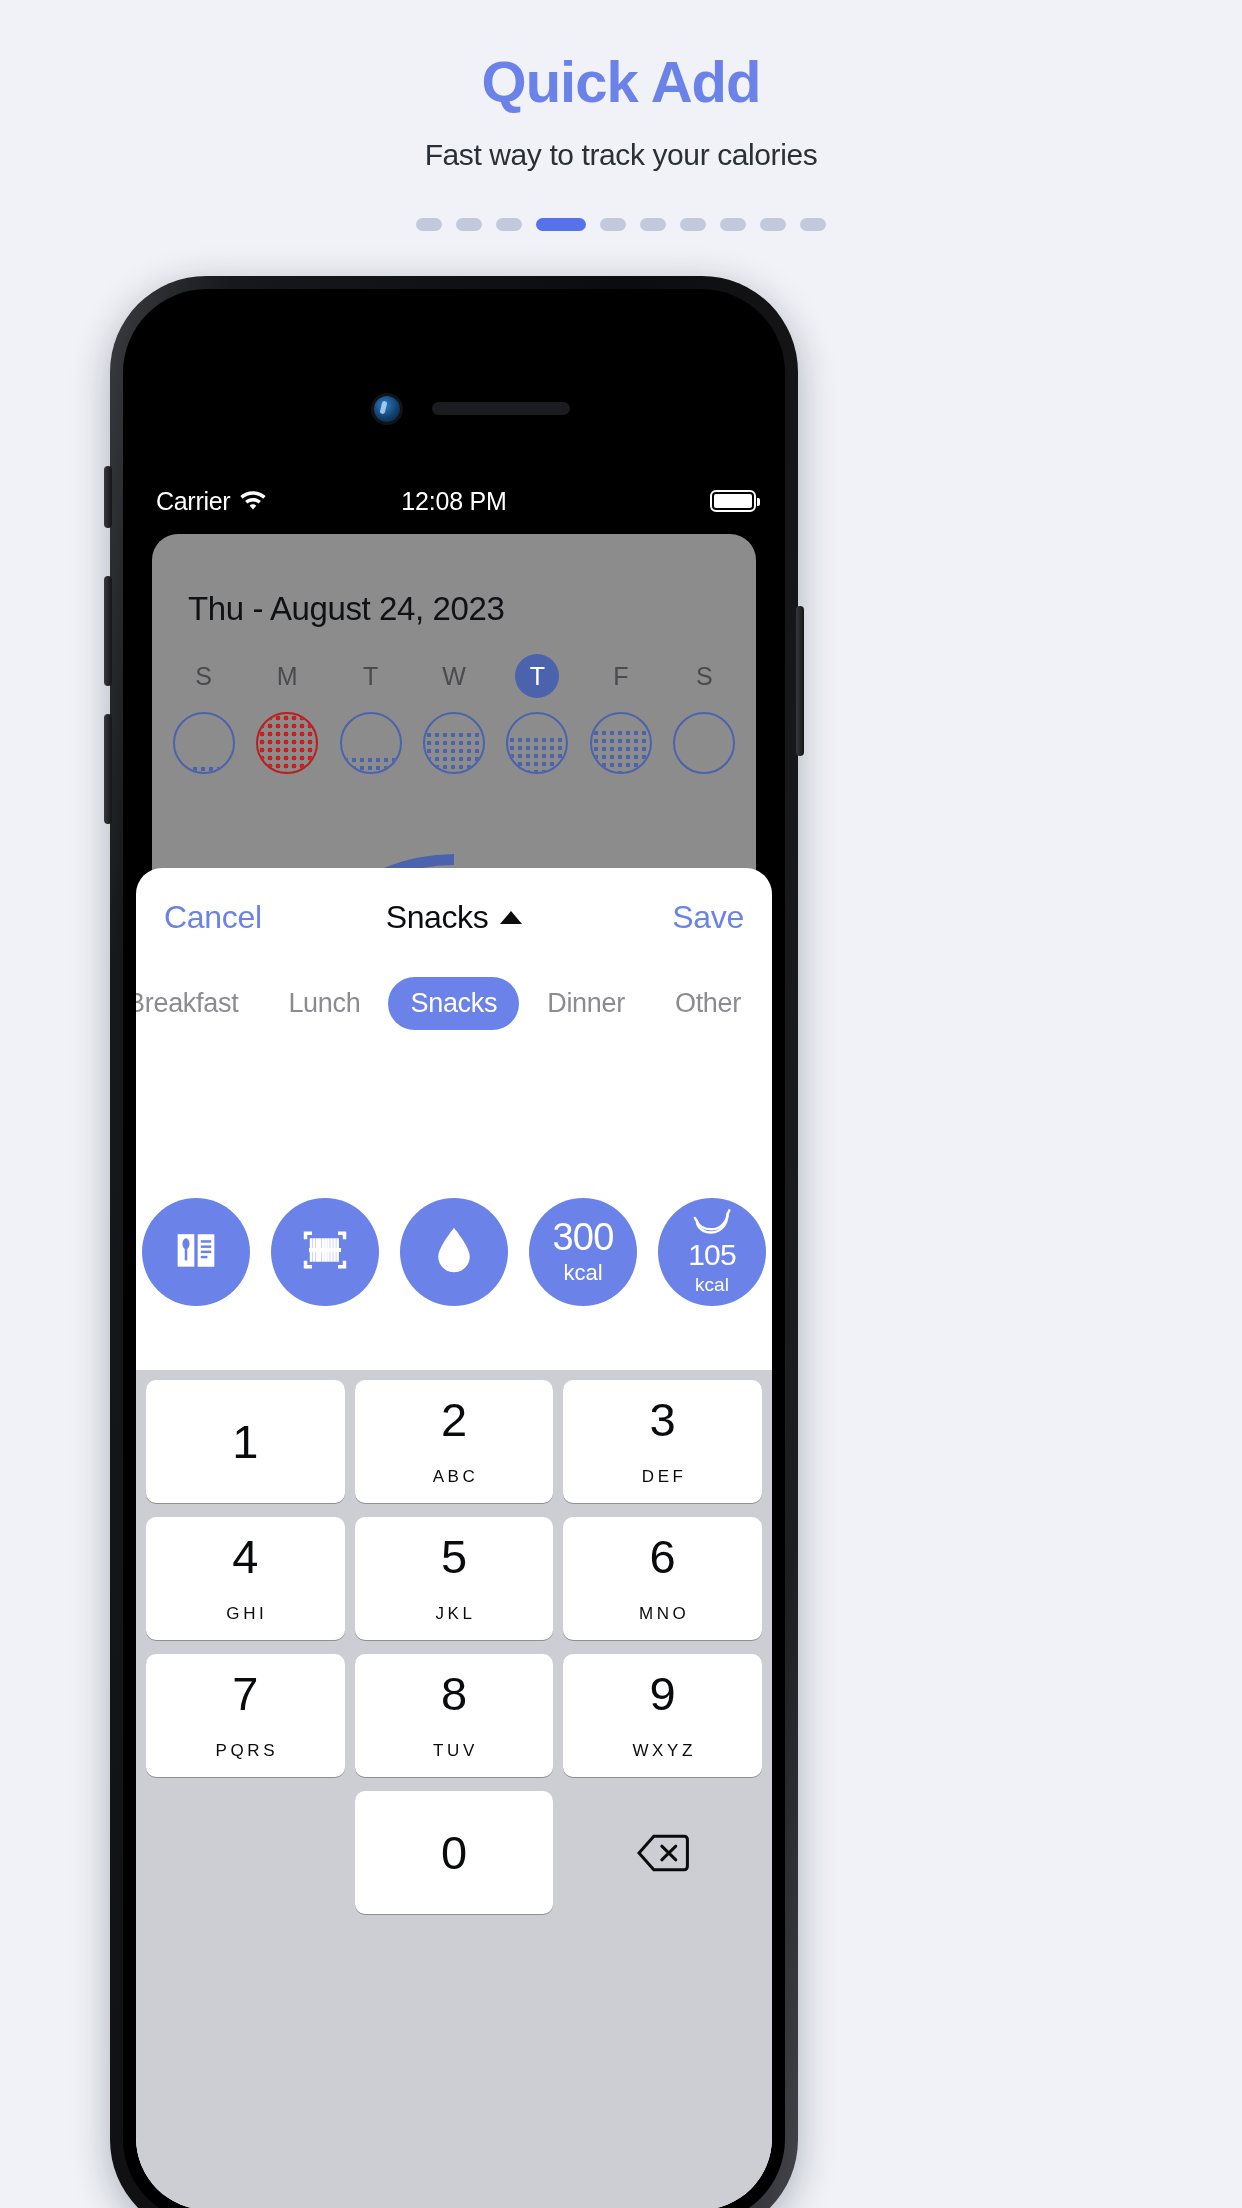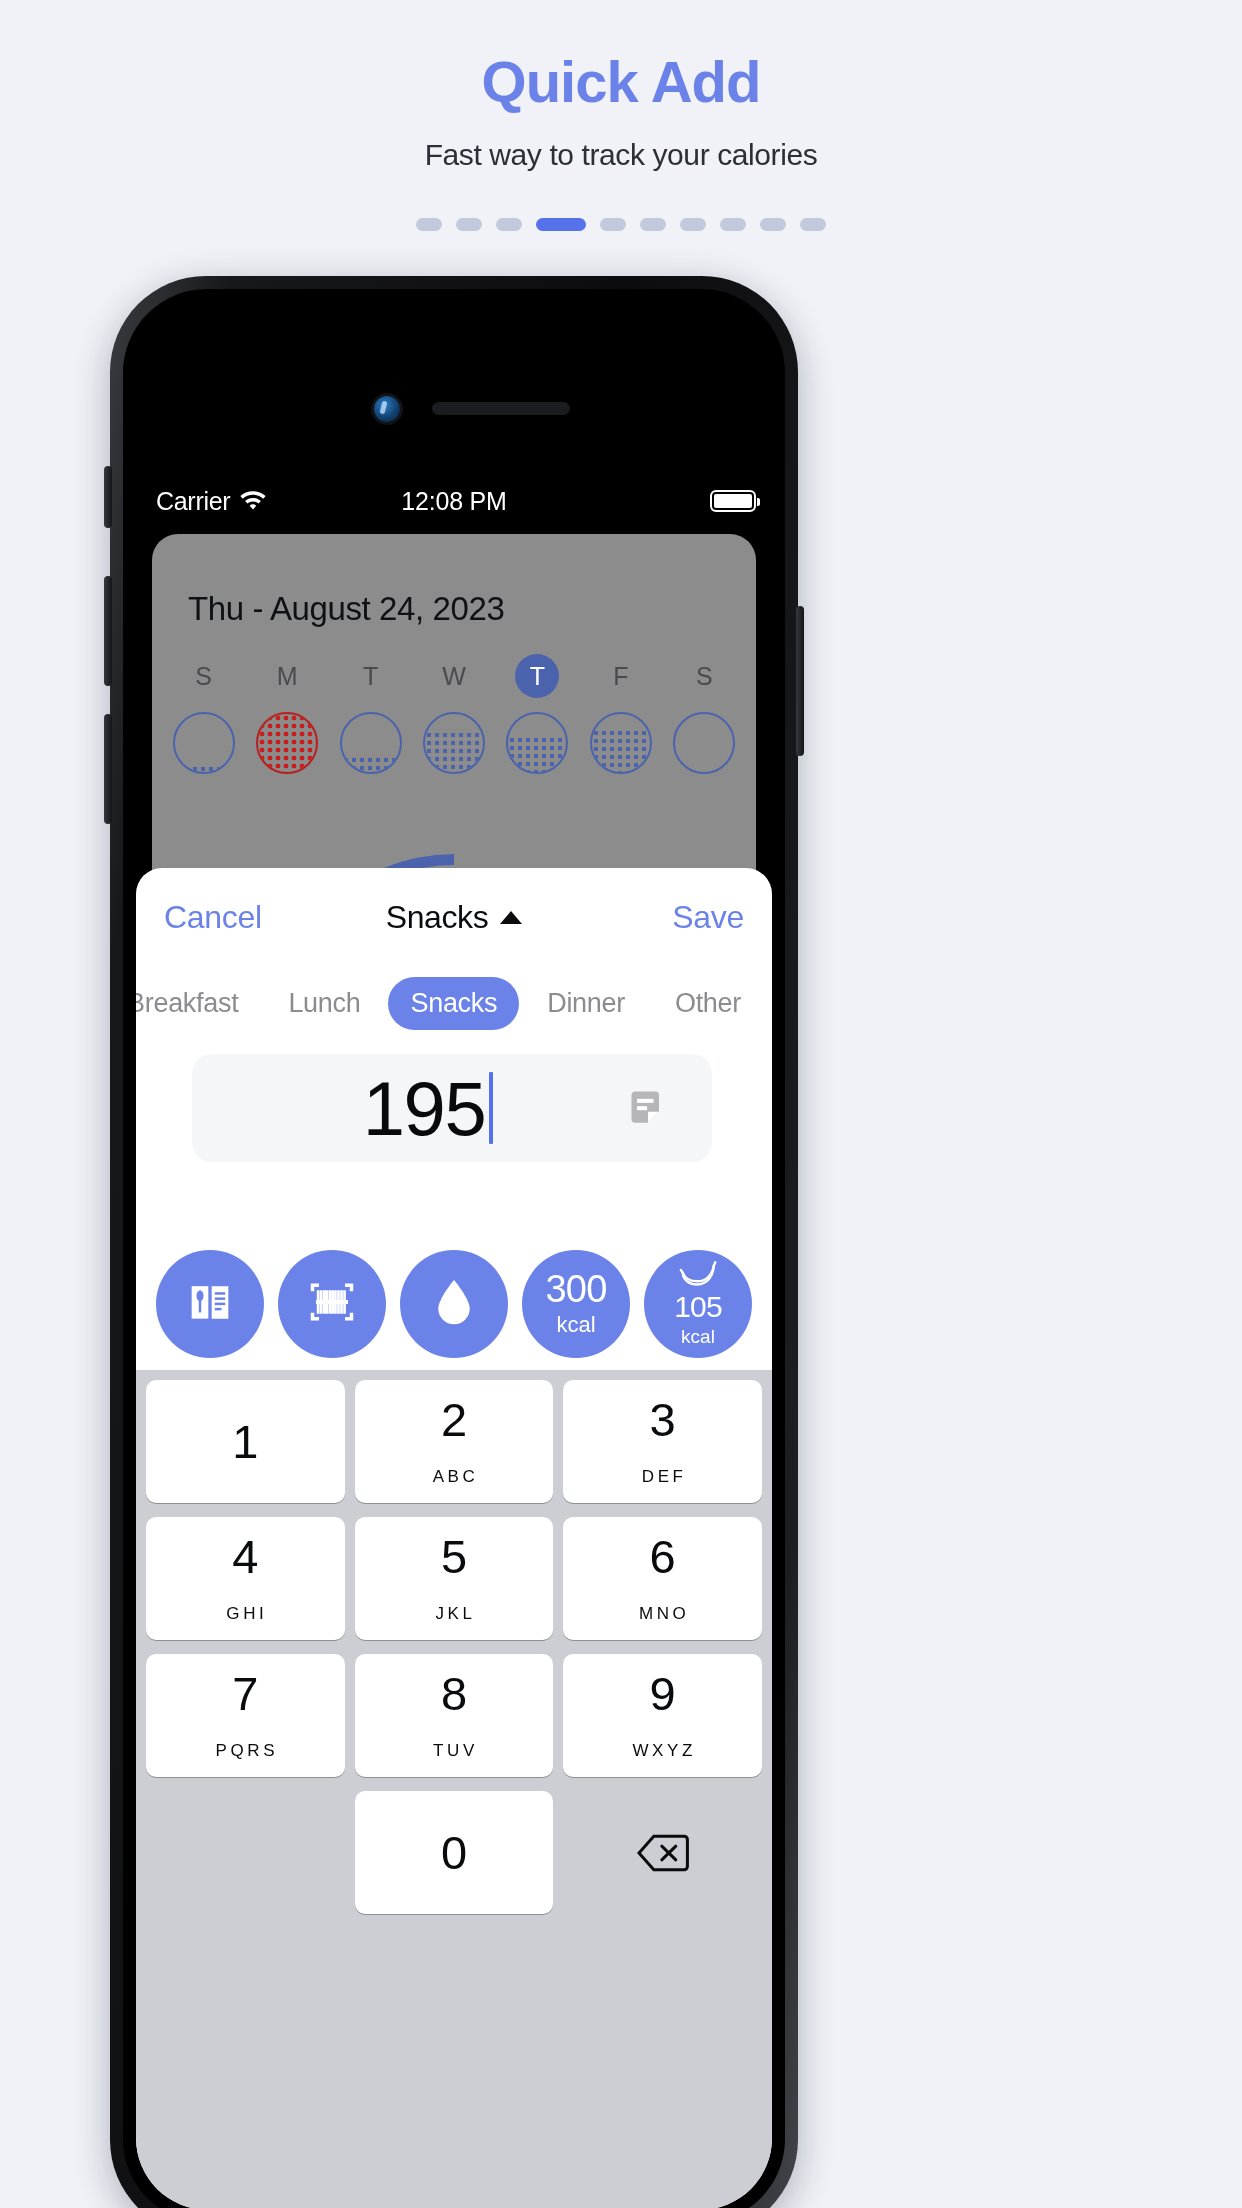--- a/index.html
+++ b/index.html
@@ -171,21 +171,21 @@
     position: relative; display: flex; align-items: center; justify-content: center;
   }
   .caret-bar {
     display: inline-block; width: 4px; height: 72px; background: #5572eb;
     margin-left: 4px; border-radius: 1px;
   }
   .note-icon { width: 60px; margin-right: 34px; display: flex; justify-content: center; }
 
   .quick-row {
     position: absolute; left: 0; top: 330px; width: 636px; height: 160px;
-    display: flex; align-items: flex-end; justify-content: center; gap: 14px;
+    display: flex; align-items: flex-start; justify-content: center; gap: 21px;
   }
   .qbtn {
     width: 108px; height: 108px; border-radius: 50%; background: #6b83e8;
     display: flex; flex-direction: column; align-items: center; justify-content: center;
     color: #fff; flex: none;
   }
   .qbtn .kcal-num { font-size: 38px; font-weight: 400; line-height: 1; letter-spacing: -0.8px; }
   .qbtn .kcal-unit { font-size: 22px; line-height: 1.25; margin-top: 3px; }
   .qbtn.banana .kcal-num { font-size: 30px; }
   .qbtn.banana .kcal-unit { font-size: 19px; }
@@ -323,34 +323,20 @@
           </div>
 
           <div class="meal-tabs" id="meal-tabs">
               <span class="meal-tab">Breakfast</span>
               <span class="meal-tab">Lunch</span>
               <span class="meal-tab sel">Snacks</span>
               <span class="meal-tab">Dinner</span>
               <span class="meal-tab">Other</span>
             </div>
 
-          <div class="amount-box">
-            <div class="amount-val">
-              <span>195</span>
-              <span class="caret-bar"></span>
-            </div>
-            <div class="note-icon">
-              <svg width="44" height="44" viewBox="0 0 24 24" fill="#b6b6b9">
-                <path d="M5 3h11a2 2 0 0 1 2 2v9l-6 6H5a2 2 0 0 1-2-2V5a2 2 0 0 1 2-2z"></path>
-                <rect x="6" y="7" width="9" height="2.2" fill="#fff"></rect>
-                <rect x="6" y="11" width="5.5" height="2.2" fill="#fff"></rect>
-                <path d="M18 14l-6 6v-6z" fill="#fff"></path>
-              </svg>
-            </div>
-          </div>
 
           <div class="quick-row">
             <div class="qbtn">
               <span>
                 <svg width="50" height="50" viewBox="0 0 24 24" fill="#fff">
                   <path d="M3.2 4.4h8V20h-8z" rx="1"></path>
                   <path d="M12.8 4.4h8V20h-8z" rx="1"></path>
                   <ellipse cx="7.2" cy="9" rx="1.7" ry="2.6" fill="#6b83e8"></ellipse>
                   <rect x="6.6" y="11" width="1.2" height="6" fill="#6b83e8"></rect>
                   <rect x="14.3" y="7.3" width="5" height="1.2" fill="#6b83e8"></rect>

